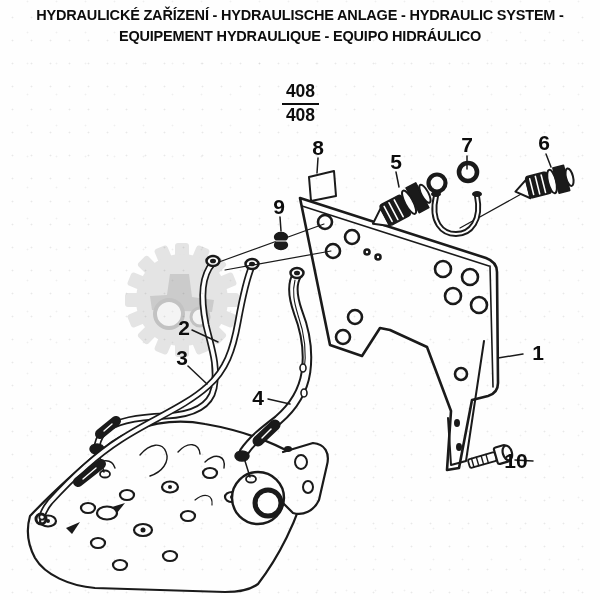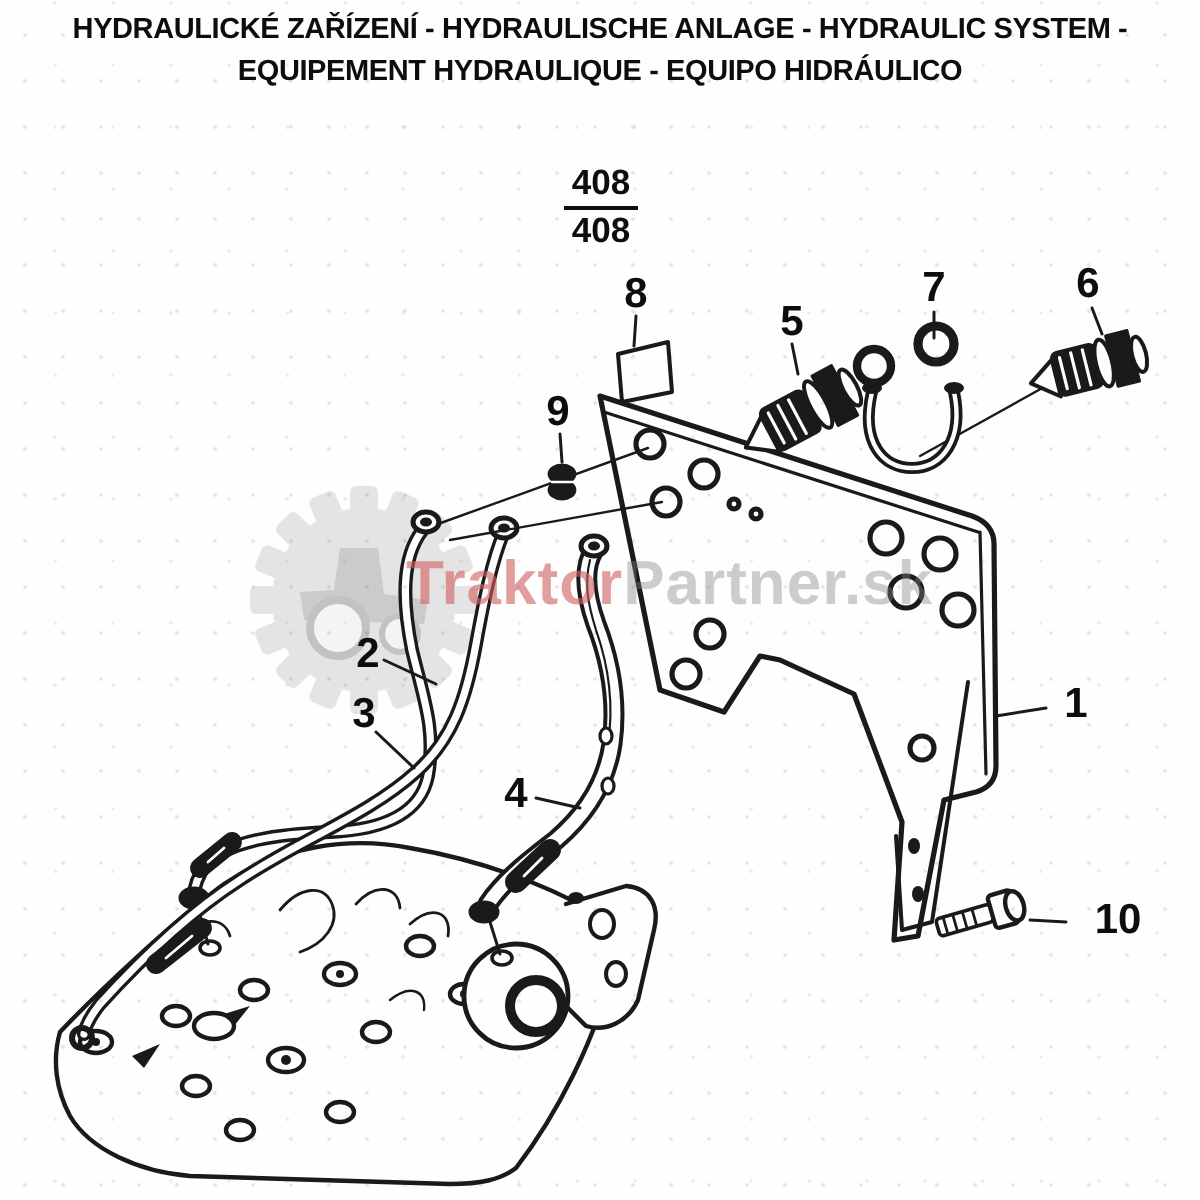--- a/index.html
+++ b/index.html
@@ -255,28 +255,25 @@
         <path d="M396,172 L399,187"></path>
         <path d="M546,154 L551,167"></path>
         <path d="M467,156 L467,169"></path>
         <path d="M318,158 L317,173"></path>
         <path d="M280,217 L281,231"></path>
         <path d="M533,461 L515,460"></path>
       </g>
     </g>
   </svg>
 
-  <div class="wmtext">
-    <span class="wm-red">Traktor</span><span class="wm-gray">Partner.sk</span>
-  </div>
 
   <span class="callout" style="left:538px;top:352px">1</span>
   <span class="callout" style="left:184px;top:327px">2</span>
   <span class="callout" style="left:182px;top:357px">3</span>
   <span class="callout" style="left:258px;top:397px">4</span>
   <span class="callout" style="left:396px;top:161px">5</span>
   <span class="callout" style="left:544px;top:142px">6</span>
   <span class="callout" style="left:467px;top:144px">7</span>
   <span class="callout" style="left:318px;top:147px">8</span>
   <span class="callout" style="left:279px;top:206px">9</span>
-  <span class="callout" style="left:559px;top:460px">10</span>
+  <span class="callout" style="left:516px;top:460px">10</span>
 
 </div>
 
 </body></html>

